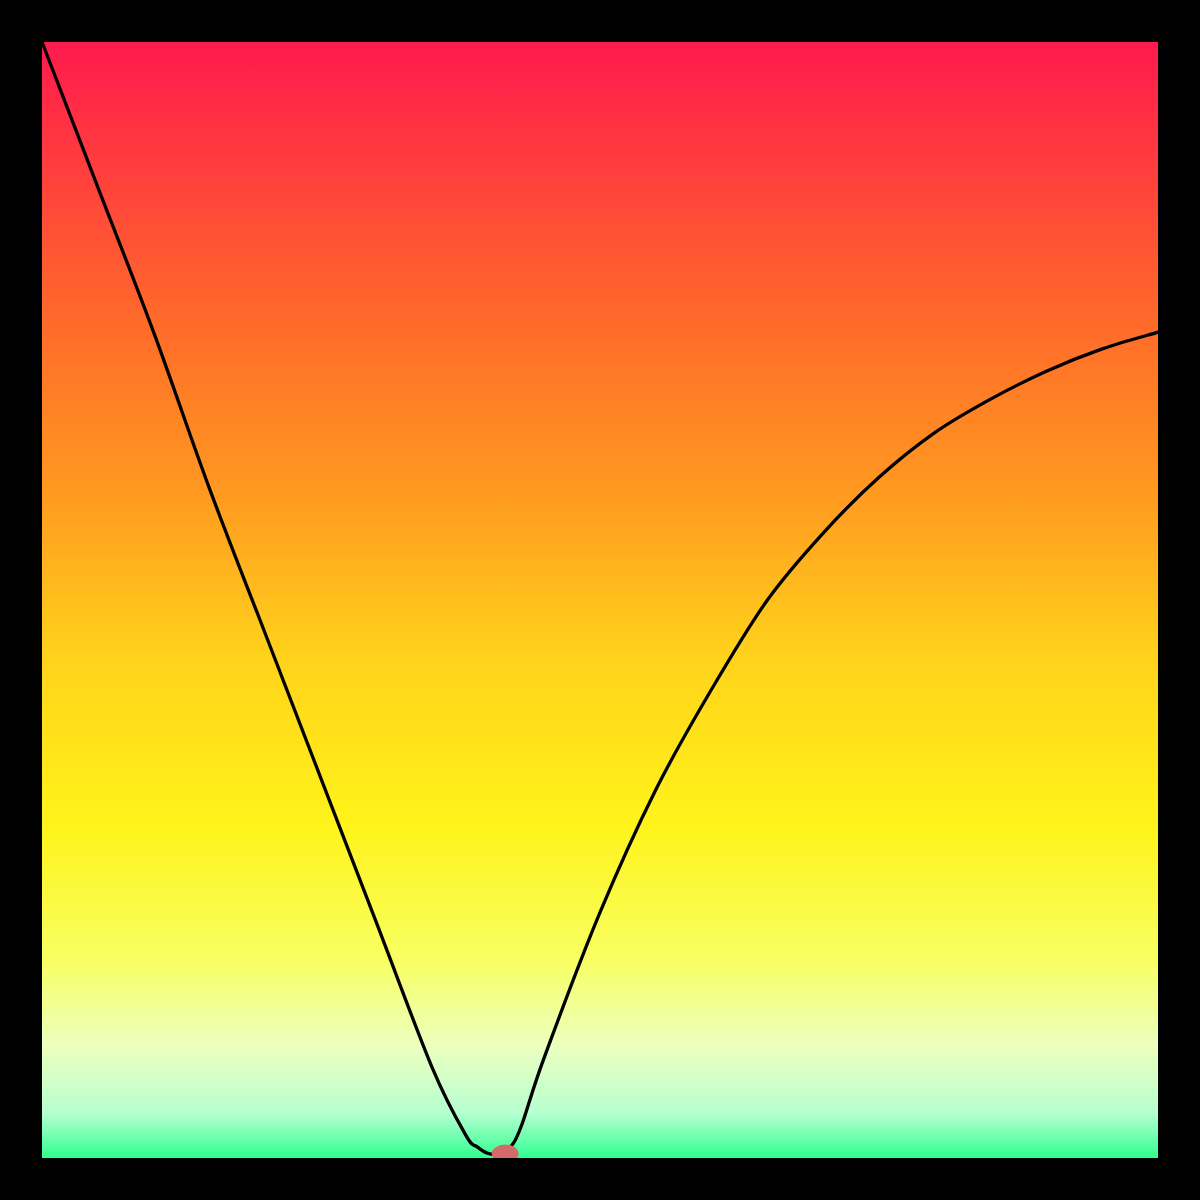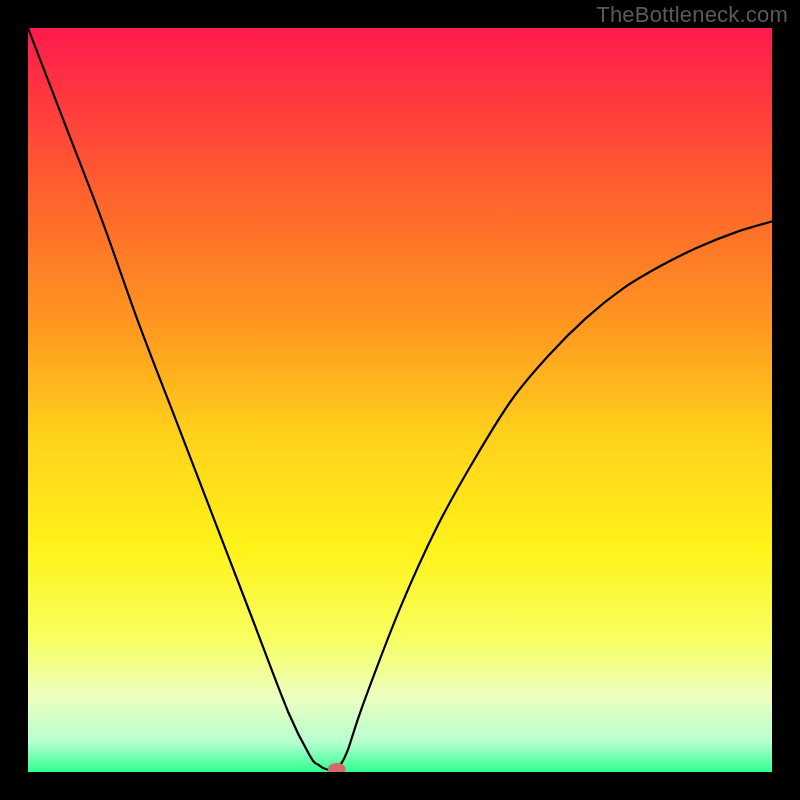--- a/index.html
+++ b/index.html
@@ -27,21 +27,20 @@
     top: 28px;
     width: 744px;
     height: 744px;
   }
   svg { display: block; }
 </style>
 </head>
 <body>
 
 <div class="frame">
-  <div class="watermark">TheBottleneck.com</div>
   <div class="plot">
     <svg id="chart-svg" width="744" height="744" viewBox="0 0 744 744">
       <defs>
         <linearGradient id="bg-grad" x1="0" y1="0" x2="0" y2="1">
             <stop offset="0%" stop-color="#ff1a4d"></stop>
             <stop offset="10%" stop-color="#ff3a3f"></stop>
             <stop offset="25%" stop-color="#ff6a2a"></stop>
             <stop offset="40%" stop-color="#ff9820"></stop>
             <stop offset="55.00000000000001%" stop-color="#ffd21b"></stop>
             <stop offset="70%" stop-color="#fff31a"></stop>

